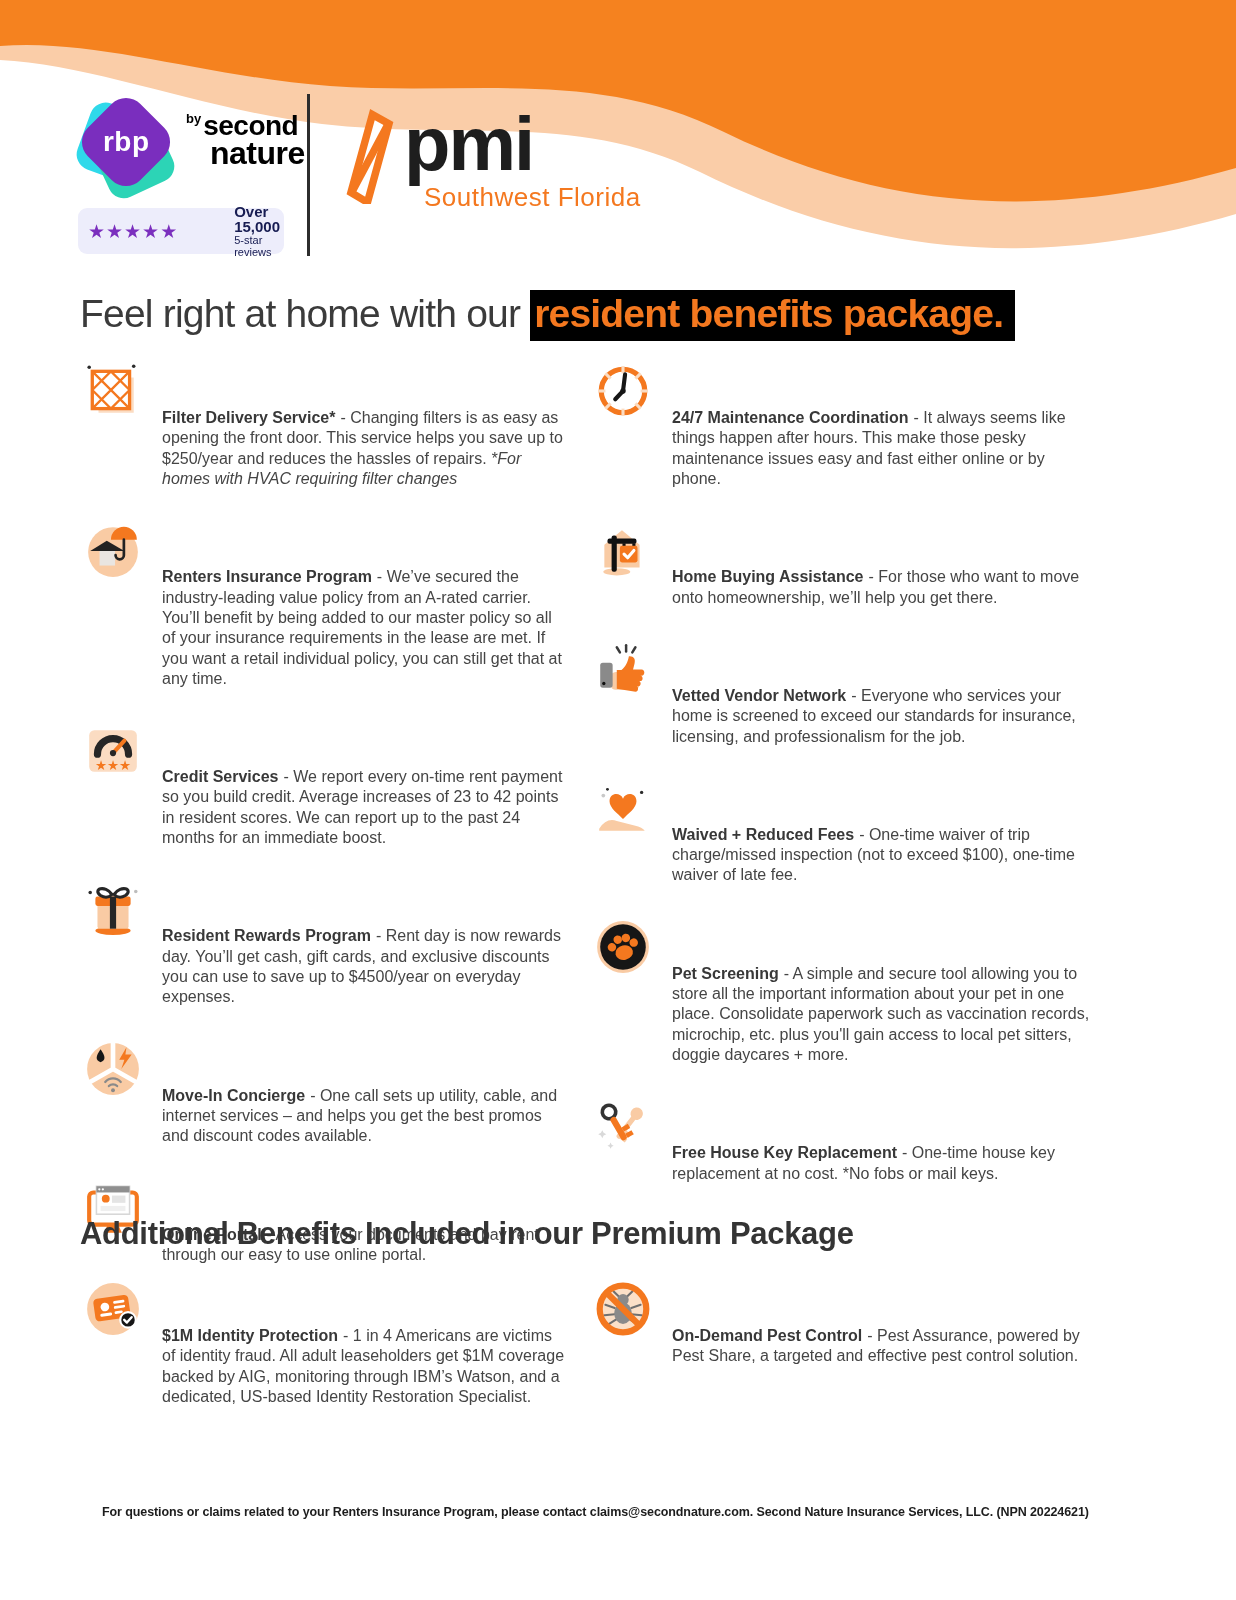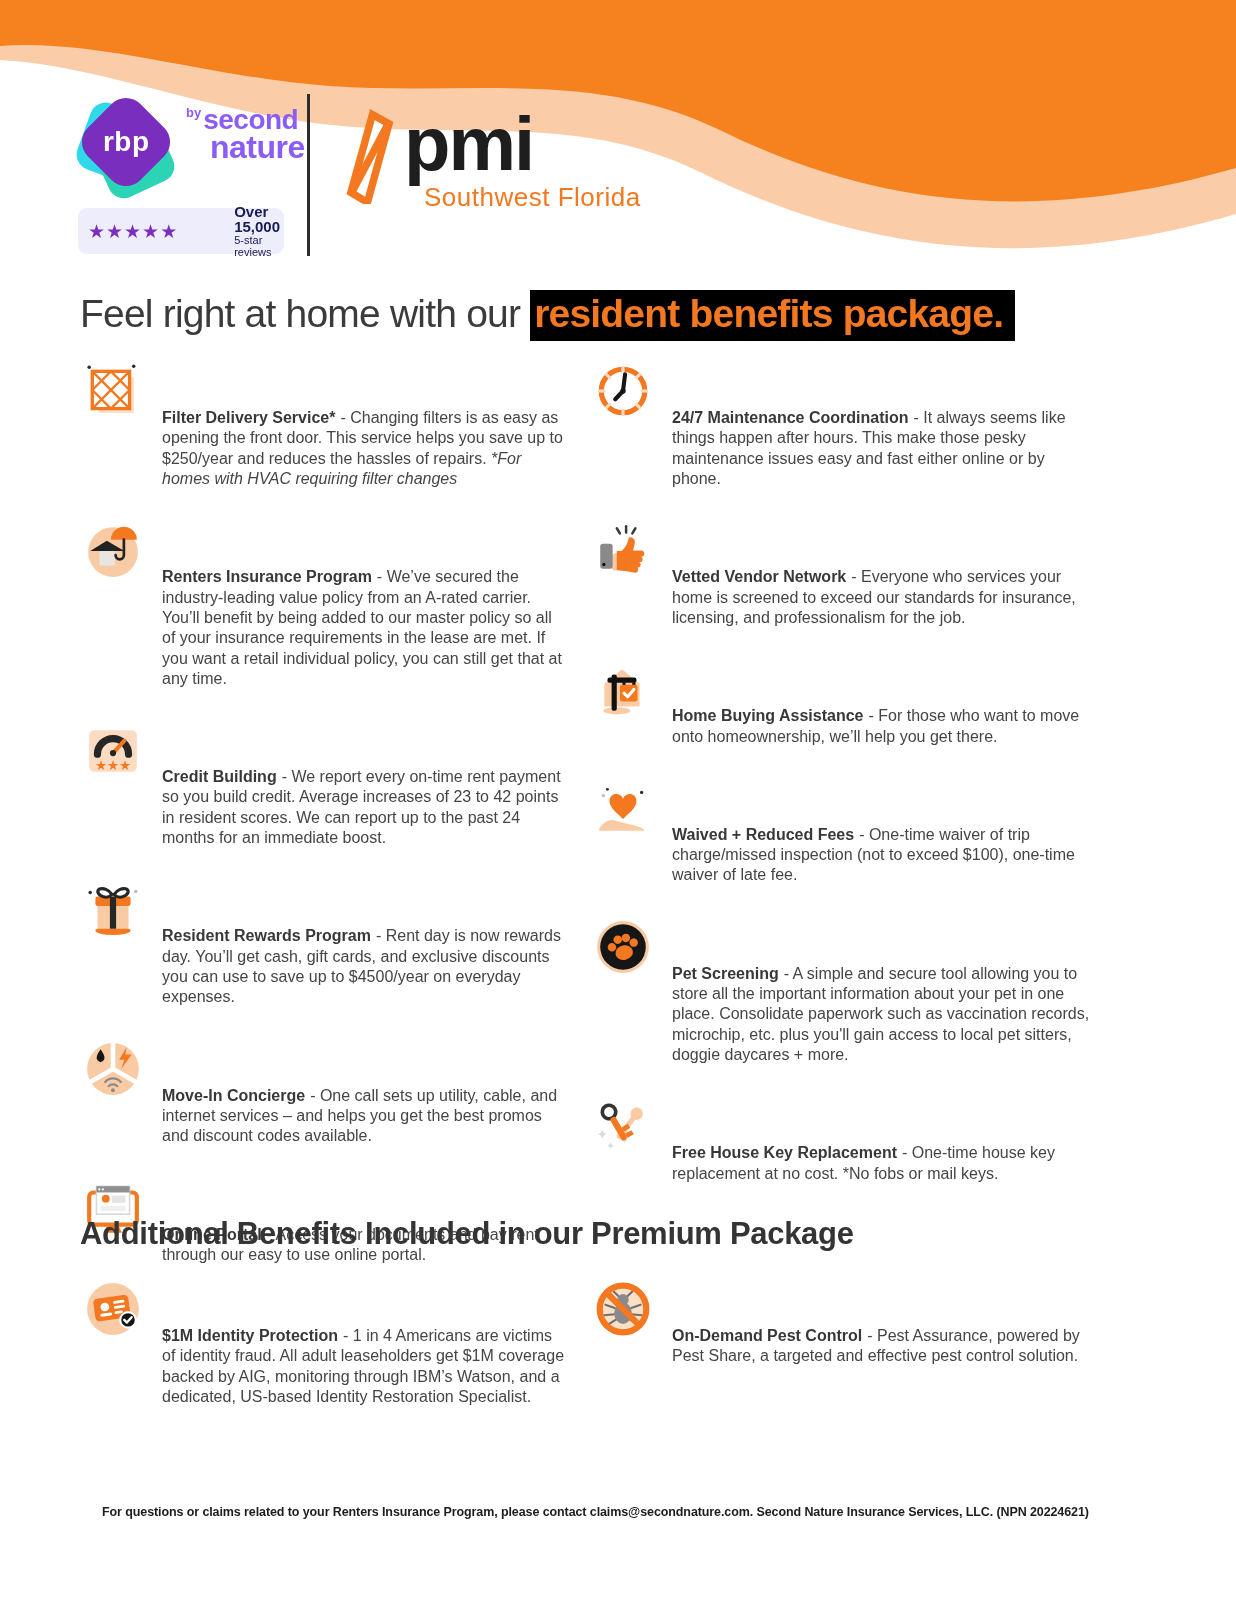--- a/index.html
+++ b/index.html
@@ -22,21 +22,21 @@
   .rbp-teal1 { left:-2px; top:8px; transform:rotate(20deg); background:#2fd9ea; }
   .rbp-teal2 { left:14px; top:22px; transform:rotate(65deg); background:#2cd4b6; }
   .rbp-core {
     position:absolute; left:5px; top:5px; width:74px; height:74px; border-radius:20px;
     background:#7a2ebe; transform:rotate(45deg);
     display:flex; align-items:center; justify-content:center;
   }
   .rbp-core span {
     transform:rotate(-45deg); color:#fff; font-weight:bold; font-size:28px; letter-spacing:0.5px;
   }
-  .sn-text { position:absolute; left:108px; top:10px; color:#8b5cf6; line-height:1.0; }
+  .sn-text { position:absolute; left:108px; top:16px; color:#000000; line-height:1.0; }
   .sn-by { font-size:13px; font-weight:bold; vertical-align:top; margin-right:2px; }
   .sn-l1 { font-size:28px; font-weight:bold; letter-spacing:-0.5px; }
   .sn-l2 { font-size:32px; font-weight:bold; letter-spacing:-0.5px; margin-left:24px; margin-top:-3px; }
   .reviews-box {
     position:absolute; left:0; top:112px; width:206px; height:46px; border-radius:9px;
     background:#ededfb; display:flex; align-items:center; padding:0 10px; gap:8px;
   }
   .stars { color:#7b2fbe; font-size:19px; letter-spacing:1px; white-space:nowrap; }
   .reviews-text { line-height:1.05;margin-left:48px; }
   .reviews-l1 { font-size:15px; font-weight:bold; color:#171c52; }
@@ -167,21 +167,21 @@
     <div class="benefit">
       <div class="icon-box">
         <svg viewBox="0 0 56 56">
           <rect x="5" y="9" width="46" height="40" rx="5" fill="#fbdcc2"></rect>
           <path d="M13 32 A15 15 0 0 1 43 32" fill="none" stroke="#262626" stroke-width="7" stroke-linecap="round"></path>
           <line x1="28" y1="31" x2="39" y2="19" stroke="#f4781f" stroke-width="4" stroke-linecap="round"></line>
           <circle cx="28" cy="31" r="3" fill="#262626"></circle>
           <text x="28" y="47" font-size="13" fill="#f4781f" text-anchor="middle" font-family="DejaVu Sans, sans-serif">★★★</text>
         </svg>
       </div>
-      <p class="benefit-text"><span class="b-title">Credit Building</span><span>- We report every on-time rent payment so you build credit. Average increases of 23 to 42 points in resident scores. We can report up to the past 24 months for an immediate boost.</span><span class="b-note"></span></p>
+      <p class="benefit-text"><span class="b-title">Credit Services</span><span>- We report every on-time rent payment so you build credit. Average increases of 23 to 42 points in resident scores. We can report up to the past 24 months for an immediate boost.</span><span class="b-note"></span></p>
     </div>
 
     <div class="benefit">
       <div class="icon-box">
         <svg viewBox="0 0 56 56">
           <ellipse cx="28" cy="49" rx="17" ry="4" fill="#f4781f"></ellipse>
           <rect x="13" y="23" width="30" height="24" rx="2" fill="#f9cba4"></rect>
           <rect x="11" y="16" width="34" height="9" rx="2" fill="#f4781f"></rect>
           <rect x="25" y="16" width="6" height="31" fill="#262626"></rect>
           <path d="M27 14 C20 4 8 9 16 15 C21 18 25 16 27 14 Z" fill="none" stroke="#262626" stroke-width="3"></path>
@@ -245,53 +245,53 @@
           <path d="M28 28 L20.5 36" stroke="#161616" stroke-width="4" stroke-linecap="round"></path>
           <circle cx="28" cy="28" r="2.6" fill="#161616"></circle>
         </svg>
       </div>
       <p class="benefit-text"><span class="b-title">24/7 Maintenance Coordination</span><span>- It always seems like things happen after hours. This make those pesky maintenance issues easy and fast either online or by phone.</span><span class="b-note"></span></p>
     </div>
 
     <div class="benefit">
       <div class="icon-box">
         <svg viewBox="0 0 56 56">
+          <path d="M10 23 L27 9 L44 23 V45 H10 Z" fill="#f9cba4"></path>
+          <ellipse cx="22" cy="49" rx="13" ry="3.5" fill="#f9cba4"></ellipse>
+          <rect x="17" y="14" width="5" height="35" rx="2" fill="#111111"></rect>
+          <rect x="13" y="17" width="28" height="5" rx="2" fill="#111111"></rect>
+          <rect x="27.5" y="21.5" width="3" height="4" fill="#111111"></rect>
+          <rect x="37" y="21.5" width="3" height="4" fill="#111111"></rect>
+          <rect x="25" y="24" width="17" height="16" rx="2" fill="#f4781f"></rect>
+          <path d="M29 32 l3.5 3.5 6 -7" stroke="#ffffff" stroke-width="3" fill="none" stroke-linecap="round" stroke-linejoin="round"></path>
+        </svg>
+      </div>
+      <p class="benefit-text"><span class="b-title">Home Buying Assistance</span><span>- For those who want to move onto homeownership, we’ll help you get there.</span><span class="b-note"></span></p>
+    </div>
+
+    <div class="benefit">
+      <div class="icon-box">
+        <svg viewBox="0 0 56 56">
           <rect x="16" y="31" width="28" height="17" rx="5" fill="#f9cba4"></rect>
           <rect x="6" y="22" width="12" height="24" rx="2.5" fill="#8a8a8a"></rect>
           <circle cx="9.5" cy="42" r="1.6" fill="#111111"></circle>
           <path d="M22 47 V29 h4.5 c4 -2.8 6.2 -8 7.2 -13.2 c4.6 -0.4 6.6 2.4 5.4 7.2 l-1.4 5.5 h8.2 c3.6 0 3.6 6 0 6 h-1.2 c3 0 3 5.2 0 5.2 h-1.6 c2.6 0 2.6 5 0 5 h-2 c2 0 2.2 5.3 -1 5.3 z" fill="#f4781f"></path>
           <g stroke="#3a3a3a" stroke-width="2.4" stroke-linecap="round">
             <line x1="31" y1="5" x2="31" y2="11"></line>
             <line x1="22" y1="7" x2="25" y2="12"></line>
             <line x1="40" y1="7" x2="37" y2="12"></line>
           </g>
         </svg>
       </div>
       <p class="benefit-text"><span class="b-title">Vetted Vendor Network</span><span>- Everyone who services your home is screened to exceed our standards for insurance, licensing, and professionalism for the job.</span><span class="b-note"></span></p>
     </div>
 
     <div class="benefit">
       <div class="icon-box">
         <svg viewBox="0 0 56 56">
-          <path d="M10 23 L27 9 L44 23 V45 H10 Z" fill="#f9cba4"></path>
-          <ellipse cx="22" cy="49" rx="13" ry="3.5" fill="#f9cba4"></ellipse>
-          <rect x="17" y="14" width="5" height="35" rx="2" fill="#111111"></rect>
-          <rect x="13" y="17" width="28" height="5" rx="2" fill="#111111"></rect>
-          <rect x="27.5" y="21.5" width="3" height="4" fill="#111111"></rect>
-          <rect x="37" y="21.5" width="3" height="4" fill="#111111"></rect>
-          <rect x="25" y="24" width="17" height="16" rx="2" fill="#f4781f"></rect>
-          <path d="M29 32 l3.5 3.5 6 -7" stroke="#ffffff" stroke-width="3" fill="none" stroke-linecap="round" stroke-linejoin="round"></path>
-        </svg>
-      </div>
-      <p class="benefit-text"><span class="b-title">Home Buying Assistance</span><span>- For those who want to move onto homeownership, we’ll help you get there.</span><span class="b-note"></span></p>
-    </div>
-
-    <div class="benefit">
-      <div class="icon-box">
-        <svg viewBox="0 0 56 56">
           <path d="M5 48 q7 -11 17 -7.5 l17 4.5 q8 2 10 5 l-44 0 z" fill="#f9cba4"></path>
           <path d="M28 19 c2.5 -6.5 13 -6 13 2.5 c0 6.5 -8 12 -13 17 c-5 -5 -13 -10.5 -13 -17 c0 -8.5 10.5 -9 13 -2.5 z" fill="#f4781f"></path>
           <circle cx="9" cy="16" r="1.8" fill="#c9c9c9"></circle>
           <circle cx="13" cy="10" r="1.4" fill="#2b2b2b"></circle>
           <circle cx="46" cy="13" r="1.6" fill="#2b2b2b"></circle>
         </svg>
       </div>
       <p class="benefit-text"><span class="b-title">Waived + Reduced Fees</span><span>- One-time waiver of trip charge/missed inspection (not to exceed $100), one-time waiver of late fee.</span><span class="b-note"></span></p>
     </div>
 

